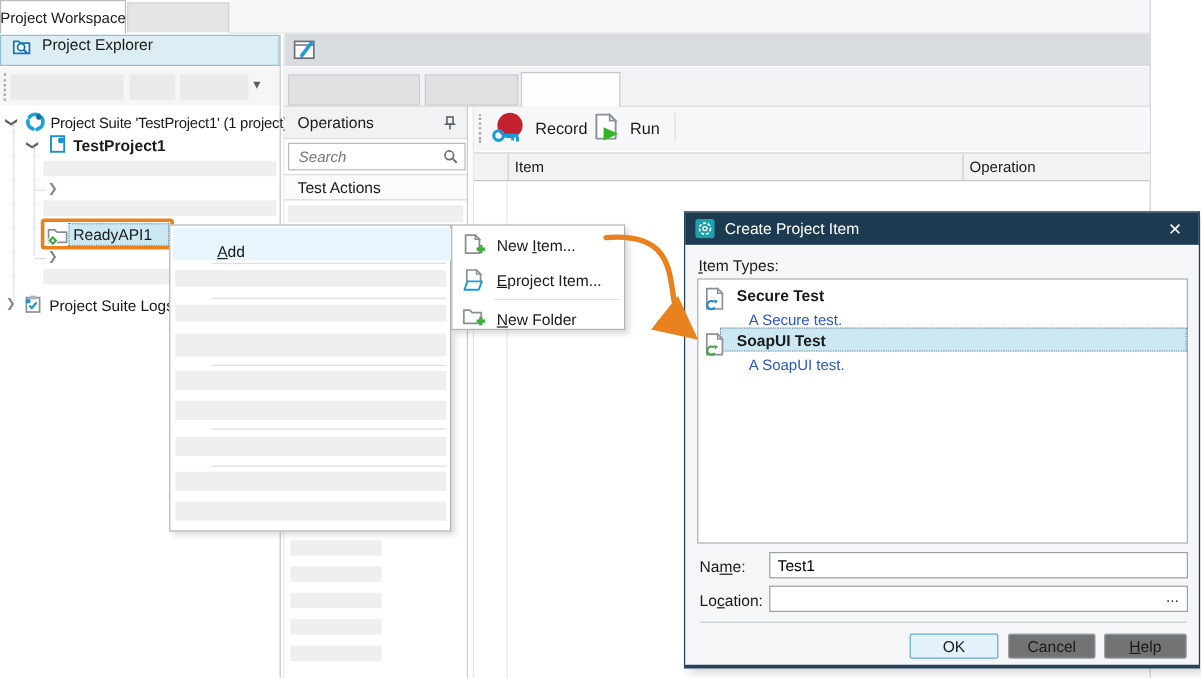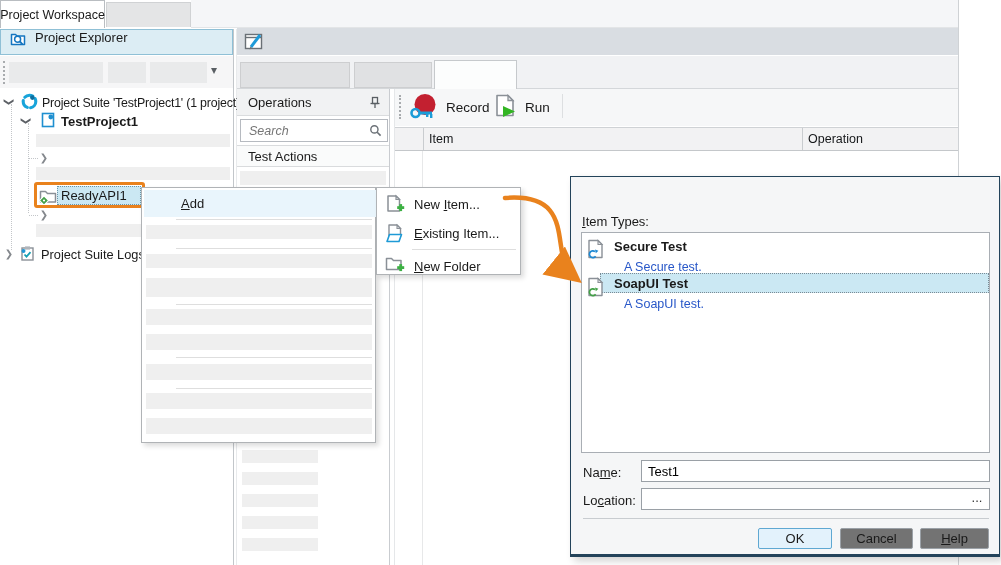--- a/index.html
+++ b/index.html
@@ -210,21 +210,21 @@
   <div class="vline" style="left:802px;top:128px;height:22px;background:#c9cccf;"></div>
   <div class="abs hdrtxt lbl" style="left:429px;top:132px;">
     <span>Item</span>
   </div>
   <div class="abs hdrtxt lbl" style="left:808px;top:132px;">
     <span>Operation</span>
   </div>
   <div class="vline" style="left:422px;top:151px;height:414px;background:#e7e8e9;"></div>
 
   <div class="menu" style="left:141px;top:187px;width:235px;height:256px;z-index:10;">
-    <div class="menu-item-hl" style="left:2px;top:2px;width:252px;height:27px;display:flex;align-items:center;">
+    <div class="menu-item-hl" style="left:2px;top:2px;width:252px;height:27px;display:flex;align-items:flex-end;">
       <span class="lbl" style="margin-left:37px;font-size:13px;">
         <span></span><span class="ak">A</span><span>dd</span>
       </span>
       <span style="margin-left:auto;margin-right:8px;font-size:8px;color:#202326;">▶</span>
     </div>
     <div class="sep" style="left:34px;top:31px;width:196px;"></div>
     <div class="bar" style="left:4px;top:37px;width:226px;height:14px;"></div>
     <div class="sep" style="left:34px;top:60px;width:196px;"></div>
     <div class="bar" style="left:4px;top:66px;width:226px;height:14px;"></div>
     <div class="bar" style="left:4px;top:90px;width:226px;height:19px;"></div>
@@ -254,41 +254,52 @@
     </div>
     <div class="abs" style="left:2px;top:31px;width:139px;height:29px;display:flex;align-items:center;">
       <span style="margin-left:6px;">
         <svg width="20" height="21" viewBox="0 0 20 21">
           <path d="M4 2 h8 l3.5 3.5 v8 h-11.5 z" fill="#fff" stroke="#8a9097" stroke-width="1.4" stroke-linejoin="round"></path>
           <path d="M12 2 l3.5 3.5 h-3.5 z" fill="#e8eaec" stroke="#8a9097" stroke-width="1.1"></path>
           <path d="M2 18.5 l2.5 -7 h12 l-2.5 7 z" fill="#fff" stroke="#1e9ad6" stroke-width="1.6" stroke-linejoin="round"></path>
         </svg>
       </span>
       <span class="lbl" style="margin-left:9px;font-size:13px;">
-        <span></span><span class="ak">E</span><span>xisting Item...</span>
+        <span></span><span class="ak">E</span><span>project Item...</span>
       </span>
     </div>
     <div class="sep" style="left:35px;top:61px;width:104px;"></div>
     <div class="abs" style="left:2px;top:62px;width:139px;height:24px;display:flex;align-items:flex-end;">
       <span style="margin-left:6px;">
         <svg width="20" height="19" viewBox="0 0 20 19">
           <path d="M1.5 3.5 h5 l2 2 h7.5 v9 h-14.5 z" fill="#fff" stroke="#8a9097" stroke-width="1.5" stroke-linejoin="round"></path>
           <rect x="12.2" y="11.2" width="7" height="2.8" fill="#3cb043"></rect>
           <rect x="14.3" y="9.1" width="2.8" height="7" fill="#3cb043"></rect>
         </svg>
       </span>
       <span class="lbl" style="margin-left:9px;font-size:13px;">
         <span></span><span class="ak">N</span><span>ew Folder</span>
       </span>
     </div>
   </div>
 
   <div class="abs" style="left:570px;top:176px;width:430px;height:381px;background:#f5f6f7;border:1px solid #23435a;border-bottom-width:3px;
               box-sizing:border-box;z-index:15;box-shadow:4px 4px 8px rgba(0,0,0,.18);">
 
+    <div class="abs" style="left:0;top:0;width:100%;height:27px;background:#1c3a50;display:flex;align-items:center;">
+      <span style="margin-left:8px;">
+        <svg width="17" height="17" viewBox="0 0 17 17">
+          <rect x="0.5" y="0.5" width="16" height="16" rx="2.5" fill="#1fa0ae"></rect>
+          <circle cx="8.5" cy="8.5" r="4.6" fill="none" stroke="#fff" stroke-width="1.4" stroke-dasharray="2.4 1.5"></circle>
+          <circle cx="8.5" cy="8.5" r="1.7" fill="none" stroke="#fff" stroke-width="1.1"></circle>
+        </svg>
+      </span>
+      <span class="lbl" style="margin-left:8px;color:#fff;font-size:13px;">Create Project Item</span>
+      <span style="margin-left:auto;margin-right:14px;color:#fff;font-size:14px;cursor:default;">✕</span>
+    </div>
 
     <div class="abs lbl" style="left:11px;top:37px;font-size:13px;">
       <span class="ak">I</span><span>tem Types:</span>
     </div>
 
     <div class="abs" style="left:10px;top:55px;width:409px;height:221px;background:#fff;border:1px solid #a9aeb4;box-sizing:border-box;">
 
       <span class="abs" style="left:4px;top:6px;">
         <svg width="19" height="22" viewBox="0 0 19 22">
           <path d="M3 1.5 h9 l4 4 v13 h-13 z" fill="#fff" stroke="#8a9097" stroke-width="1.4" stroke-linejoin="round"></path>

